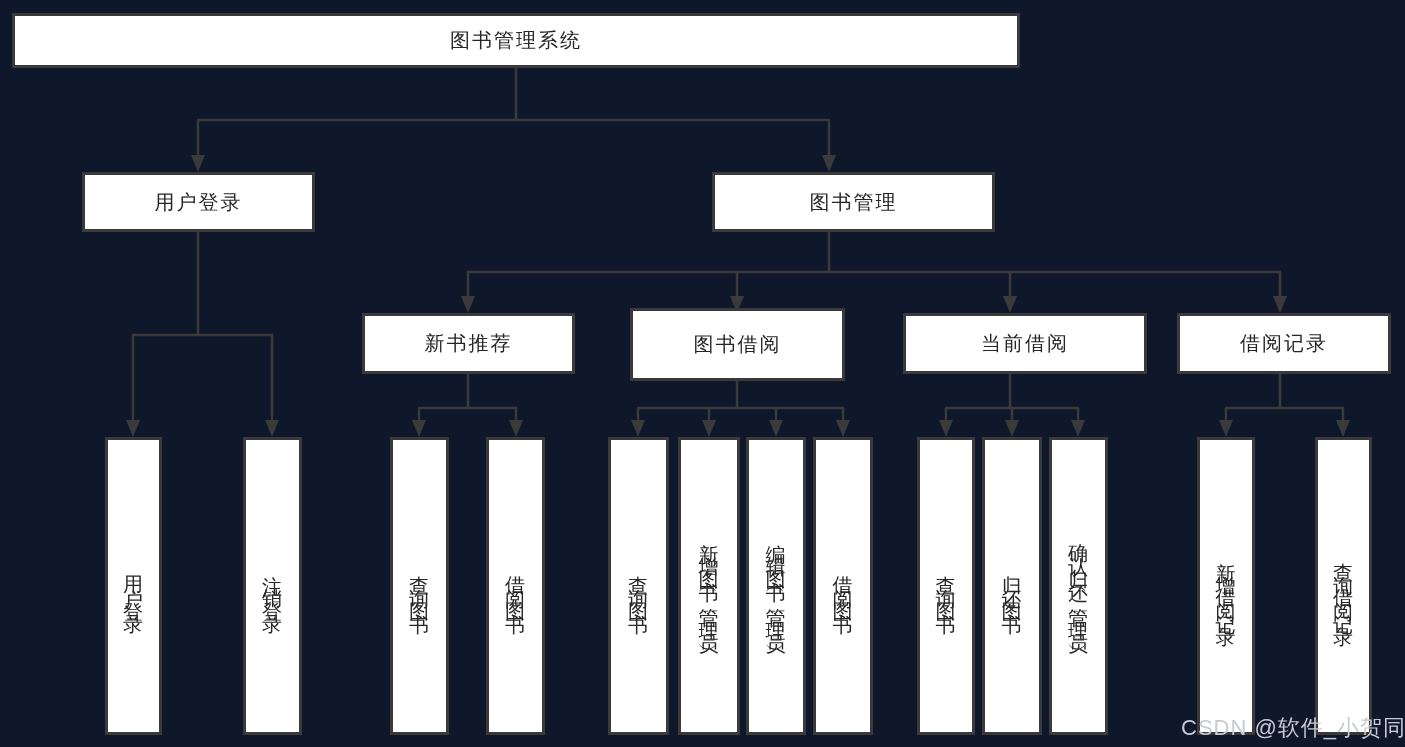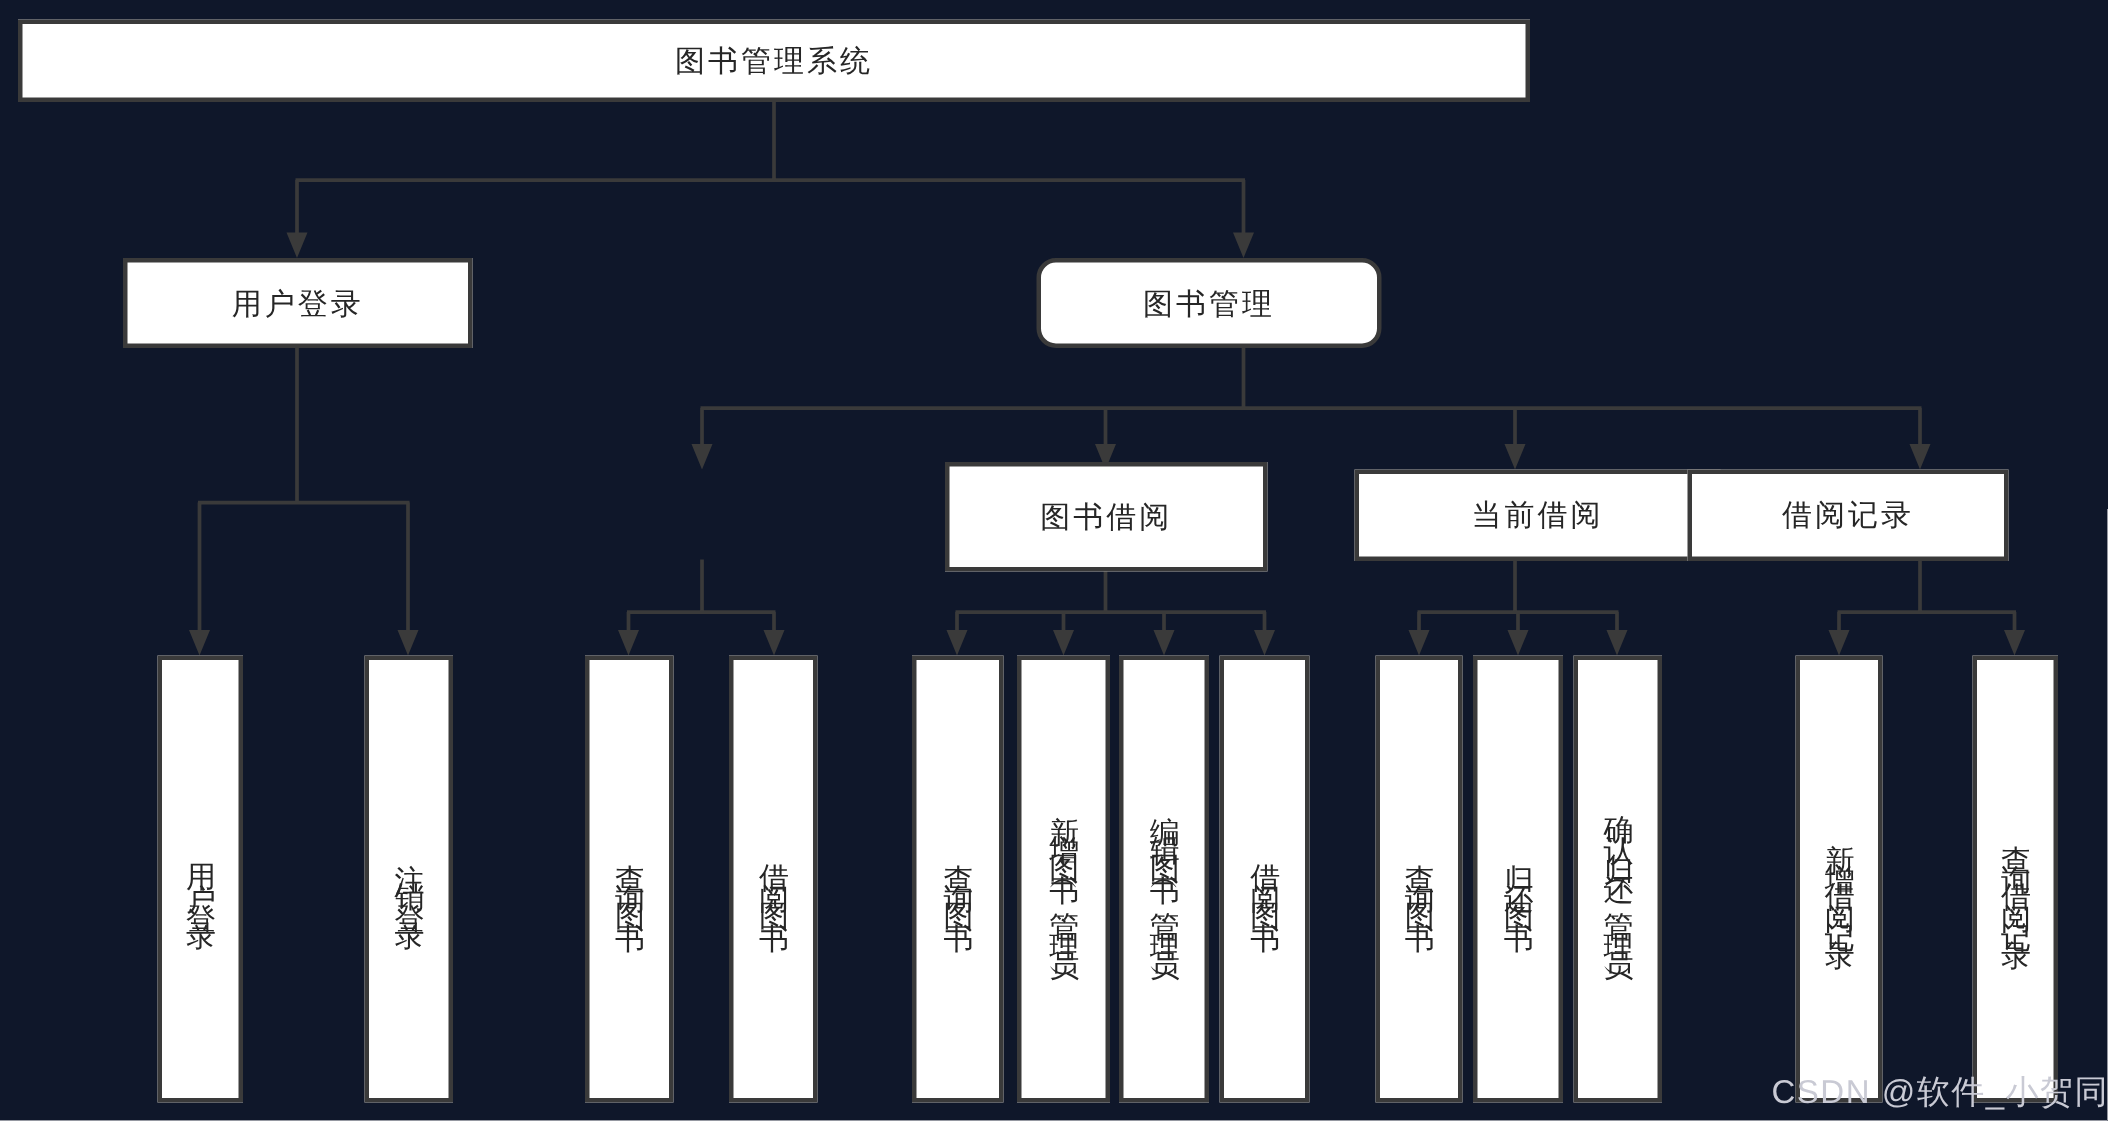--- a/index.html
+++ b/index.html
@@ -72,25 +72,26 @@
          M638 437 L631 420 L645 420 Z M709 437 L702 420 L716 420 Z
          M776 437 L769 420 L783 420 Z M843 437 L836 420 L850 420 Z
          M946 437 L939 420 L953 420 Z M1012 437 L1005 420 L1019 420 Z
          M1078 437 L1071 420 L1085 420 Z
          M1226 437 L1219 420 L1233 420 Z M1343 437 L1336 420 L1350 420 Z"></path>
   </svg>
 
   <div class="box" style="left:12px;top:13px;width:1008px;height:55px;">图书管理系统</div>
 
   <div class="box" style="left:82px;top:172px;width:233px;height:60px;">用户登录</div>
-  <div class="box" style="left:691px;top:172px;width:230px;height:60px;border-radius:13px;">图书管理</div>
+  <div class="box" style="left:712px;top:172px;width:283px;height:60px;">图书管理</div>
 
+  <div class="box" style="left:362px;top:313px;width:213px;height:61px;">新书推荐</div>
   <div class="box" style="left:630px;top:308px;width:215px;height:73px;">图书借阅</div>
   <div class="box" style="left:903px;top:313px;width:244px;height:61px;">当前借阅</div>
-  <div class="box" style="left:1125px;top:313px;width:214px;height:61px;">借阅记录</div>
+  <div class="box" style="left:1177px;top:313px;width:214px;height:61px;">借阅记录</div>
 
   <div class="vbox" style="left:105px;width:57px;">
     <span>用户登录</span>
   </div>
   <div class="vbox" style="left:243px;width:59px;">
     <span>注销登录</span>
   </div>
 
   <div class="vbox" style="left:390px;width:59px;">
     <span>查询图书</span>

